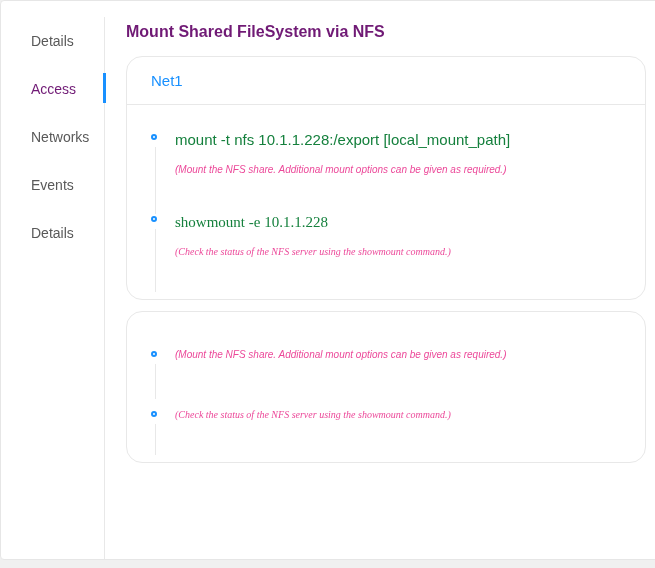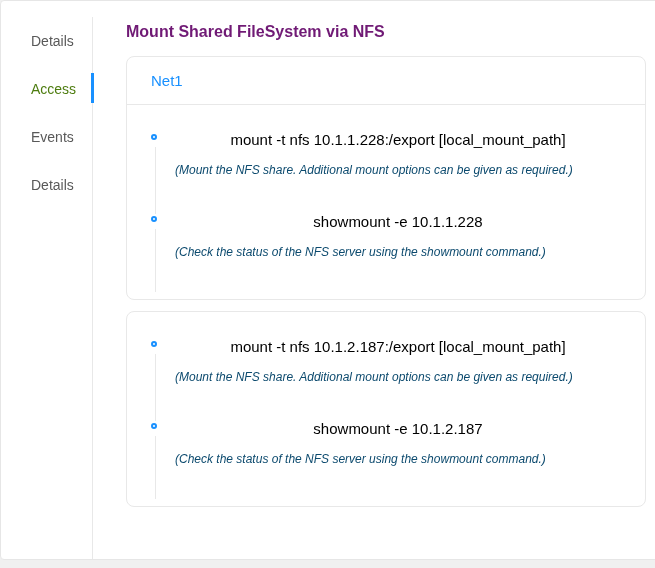--- a/index.html
+++ b/index.html
@@ -15,33 +15,33 @@
     width: 700px;  
     height: 560px;
     background: #ffffff;
     border: 1px solid #e6e6e6;
     border-radius: 4px;
   }
   
   .tablist {
     position: absolute;
     left: 0; top: 16px; bottom: 0;
-    width: 92px;
+    width: 104px;
     border-right: 1px solid #e8e8e8;
   }
   .tab {
     height: 48px;
     line-height: 48px;
     padding-left: 30px;
     font-size: 14px;
     color: #595959;
     cursor: pointer;
     white-space: nowrap;
   }
-  .tab.active { color: #4d7c0f; }
+  .tab.active { color: #701a75; }
   .ink-bar {
     position: absolute;
     right: -2px;
     top: 56px;
     width: 3px;
     height: 30px;
     background: #1890ff;
   }
   
   .content {
@@ -50,79 +50,79 @@
     padding: 23px 7px 0 21px;
   }
   .page-title {
     font-size: 16px;
     color: #701a75;
     margin-bottom: 16px;
     line-height: 16px;
   }
   .card {
     border: 1px solid #e8e8e8;
-    border-radius: 8px;
+    border-radius: 16px;
     margin-bottom: 11px;
     background: #fff;
   }
   .card-header {
     height: 48px;
     line-height: 48px;
     padding: 0 24px;
     font-size: 15px;
     color: #1890ff;
     border-bottom: 1px solid #e8e8e8;
   }
   .card-body { padding: 24px 24px 10px 24px; }
   
   .tl-item {
     position: relative;
     padding-left: 24px;
     padding-bottom: 32px;
   }
-  .tl-item:last-child { padding-bottom: 28px; }
+  .tl-item:last-child { padding-bottom: 28px; font-family: Liberation Serif, serif; }
   .tl-item::before {
     content: "";
     position: absolute;
     left: 4px;
     top: 18px;
     bottom: -3px;
     width: 1px;
     background: #e8e8e8;
   }
   .tl-dot {
     position: absolute;
     left: 0; top: 5px;
     width: 6px; height: 6px;
     border: 2px solid #1890ff;
     border-radius: 50%;
     background: #fff;
   }
   .tl-command {
     font-size: 15px;
     line-height: 22px;
-    color: #000000;
-    text-align: center;
+    color: #15803d;
   }
   .tl-desc {
     margin-top: 10px;
-    font-size: 12px;
+    font-size: 10px;
     line-height: 18px;
     font-style: italic;
-    color: #0c4a6e;
+    color: #ec4899;
   }
 </style>
 </head>
 <body>
 
 <div class="panel">
 
   <nav class="tablist">
     <div class="tab">Details</div>
     <div class="tab active">Access</div>
+    <div class="tab">Networks</div>
     <div class="tab">Events</div>
     <div class="tab">Details</div>
     <div class="ink-bar"></div>
   </nav>
 
   <main class="content">
     <h1 class="page-title">Mount Shared FileSystem via NFS</h1>
 
     <section class="card">
       <header class="card-header">Net1</header>
@@ -137,25 +137,23 @@
           <div class="tl-command">showmount -e 10.1.1.228</div>
           <div class="tl-desc">(Check the status of the NFS server using the showmount command.)</div>
         </div>
       </div>
     </section>
 
     <section class="card">
       <div class="card-body">
         <div class="tl-item">
           <span class="tl-dot"></span>
-          <div class="tl-command">mount -t nfs 10.1.2.187:/export [local_mount_path]</div>
           <div class="tl-desc">(Mount the NFS share. Additional mount options can be given as required.)</div>
         </div>
         <div class="tl-item">
           <span class="tl-dot"></span>
-          <div class="tl-command">showmount -e 10.1.2.187</div>
           <div class="tl-desc">(Check the status of the NFS server using the showmount command.)</div>
         </div>
       </div>
     </section>
   </main>
 
 </div>
 
 </body></html>

